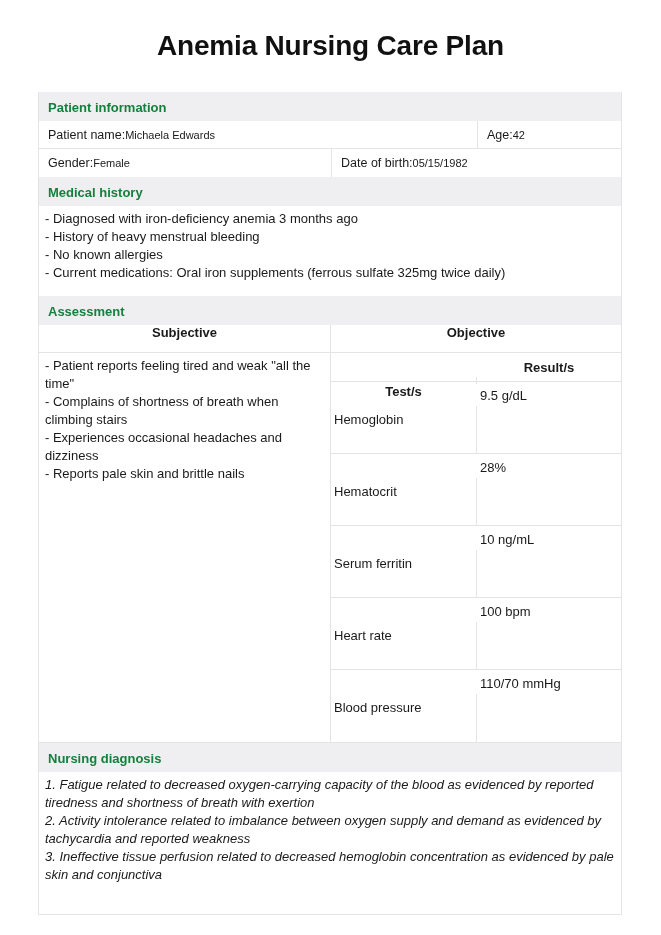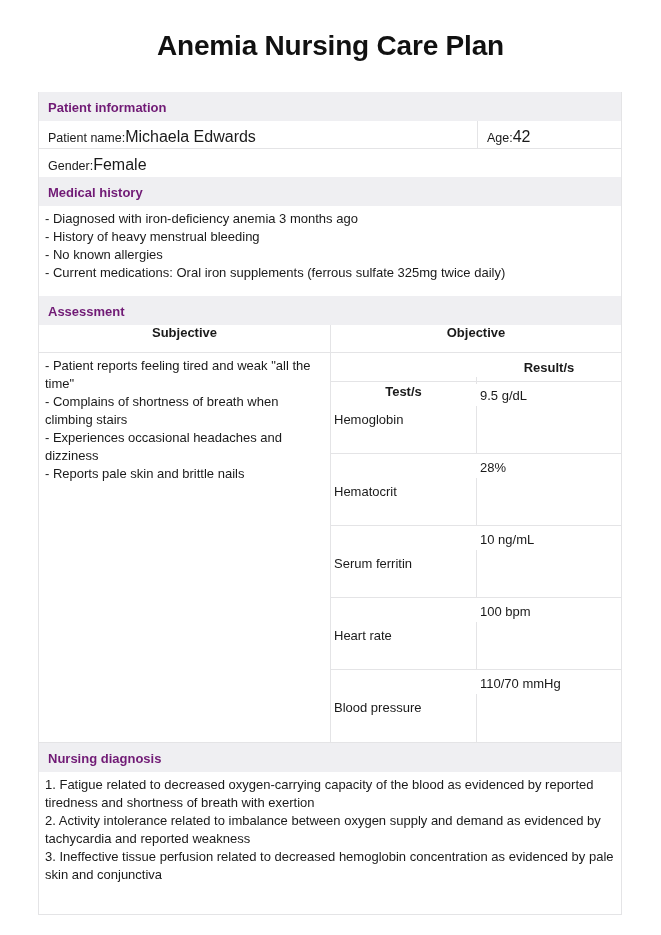--- a/index.html
+++ b/index.html
@@ -1,59 +1,62 @@
 <!DOCTYPE html>
 <html><head>
 <meta charset="utf-8">
 <style>
   html, body { margin: 0; padding: 0; background: #ffffff; }
   body { width: 661px; height: 935px; position: relative; font-family: "Liberation Sans", sans-serif; color: #1a1a1a; overflow: hidden; }
   .title { position: absolute; top: 30px; left: 0; width: 661px; text-align: center; font-size: 28px; font-weight: bold; color: #111; letter-spacing: -0.2px; }
   .doc { position: absolute; left: 38px; top: 92px; width: 584px; border: 1px solid #e4e4e6; border-top: none; box-sizing: border-box; }
-  .section-header { background: #efeff2; height: 29px; box-sizing: border-box; padding: 8px 9px 0 9px; font-size: 13px; font-weight: bold; color: #701a75; }
+  .section-header { background: #efeff2; height: 29px; box-sizing: border-box; padding: 8px 9px 0 9px; font-size: 13px; font-weight: bold; color: #15803d; }
   .row { display: flex; border-bottom: 1px solid #e4e4e6; box-sizing: border-box; font-size: 12.5px; }
   .cell { box-sizing: border-box; padding: 7px 9px 0 9px; }
   .cell + .cell { border-left: 1px solid #e4e4e6; }
   .lbl { }
-  .val { font-size: 16px; text-align: right; }
+  .val { font-size: 11px; text-align: right; }
   .textblock { padding: 4px 6px 0 6px; font-size: 13px; line-height: 18px; }
   .textblock div { margin: 0; }
   .assess { display: flex; border-bottom: 1px solid #e4e4e6; }
   .subj { width: 292px; box-sizing: border-box; border-right: 1px solid #e4e4e6; }
   .obj { flex: 1; }
   .colhead { height: 28px; box-sizing: border-box; border-bottom: 1px solid #e4e4e6; text-align: center; font-weight: bold; font-size: 13px; }
   .subj-text { padding: 4px 6px; font-size: 13px; line-height: 18px; }
   .tests-head { display: flex; height: 29px; border-bottom: 1px solid #e4e4e6; box-sizing: border-box; }
   .tests-head div { text-align: center; font-weight: bold; font-size: 13px; padding-top: 7px; box-sizing: border-box; }
   .tcol { width: 146px; border-right: 1px solid #e4e4e6; margin-top: 24px; }
   .rcol { flex: 1; }
   .test-row { display: flex; height: 72px; box-sizing: border-box; border-bottom: 1px solid #e4e4e6; font-size: 13px; }
   .test-row:last-child { border-bottom: none; }
   .test-row .tcol, .test-row .rcol { padding: 6px 3px; box-sizing: border-box; }
-  .diag { padding: 4px 6px 0 6px; font-size: 13px; line-height: 18px; height: 142px; box-sizing: border-box; }
+  .diag { padding: 4px 6px 0 6px; font-size: 13px; line-height: 18px; height: 142px; box-sizing: border-box; font-style: italic; }
 </style>
 </head>
 <body>
 
 <div class="title">Anemia Nursing Care Plan</div>
 
 <div class="doc">
 
   <div class="section-header">Patient information</div>
   <div class="row" style="height:28px;">
     <div class="cell" style="width:438px;">
       <span class="lbl">Patient name:</span><span class="val">Michaela Edwards</span>
     </div>
     <div class="cell" style="flex:1;">
       <span class="lbl">Age:</span><span class="val">42</span>
     </div>
   </div>
   <div class="row" style="height:28px; border-bottom:none;">
     <div class="cell" style="width:292px;">
       <span class="lbl">Gender:</span><span class="val">Female</span>
+    </div>
+    <div class="cell" style="flex:1;">
+      <span class="lbl">Date of birth:</span><span class="val">05/15/1982</span>
     </div>
   </div>
 
   <div class="section-header">Medical history</div>
   <div class="textblock" style="height:86px;">
     <div>- Diagnosed with iron-deficiency anemia 3 months ago</div>
     <div>- History of heavy menstrual bleeding</div>
     <div>- No known allergies</div>
     <div>- Current medications: Oral iron supplements (ferrous sulfate 325mg twice daily)</div>
   </div>

